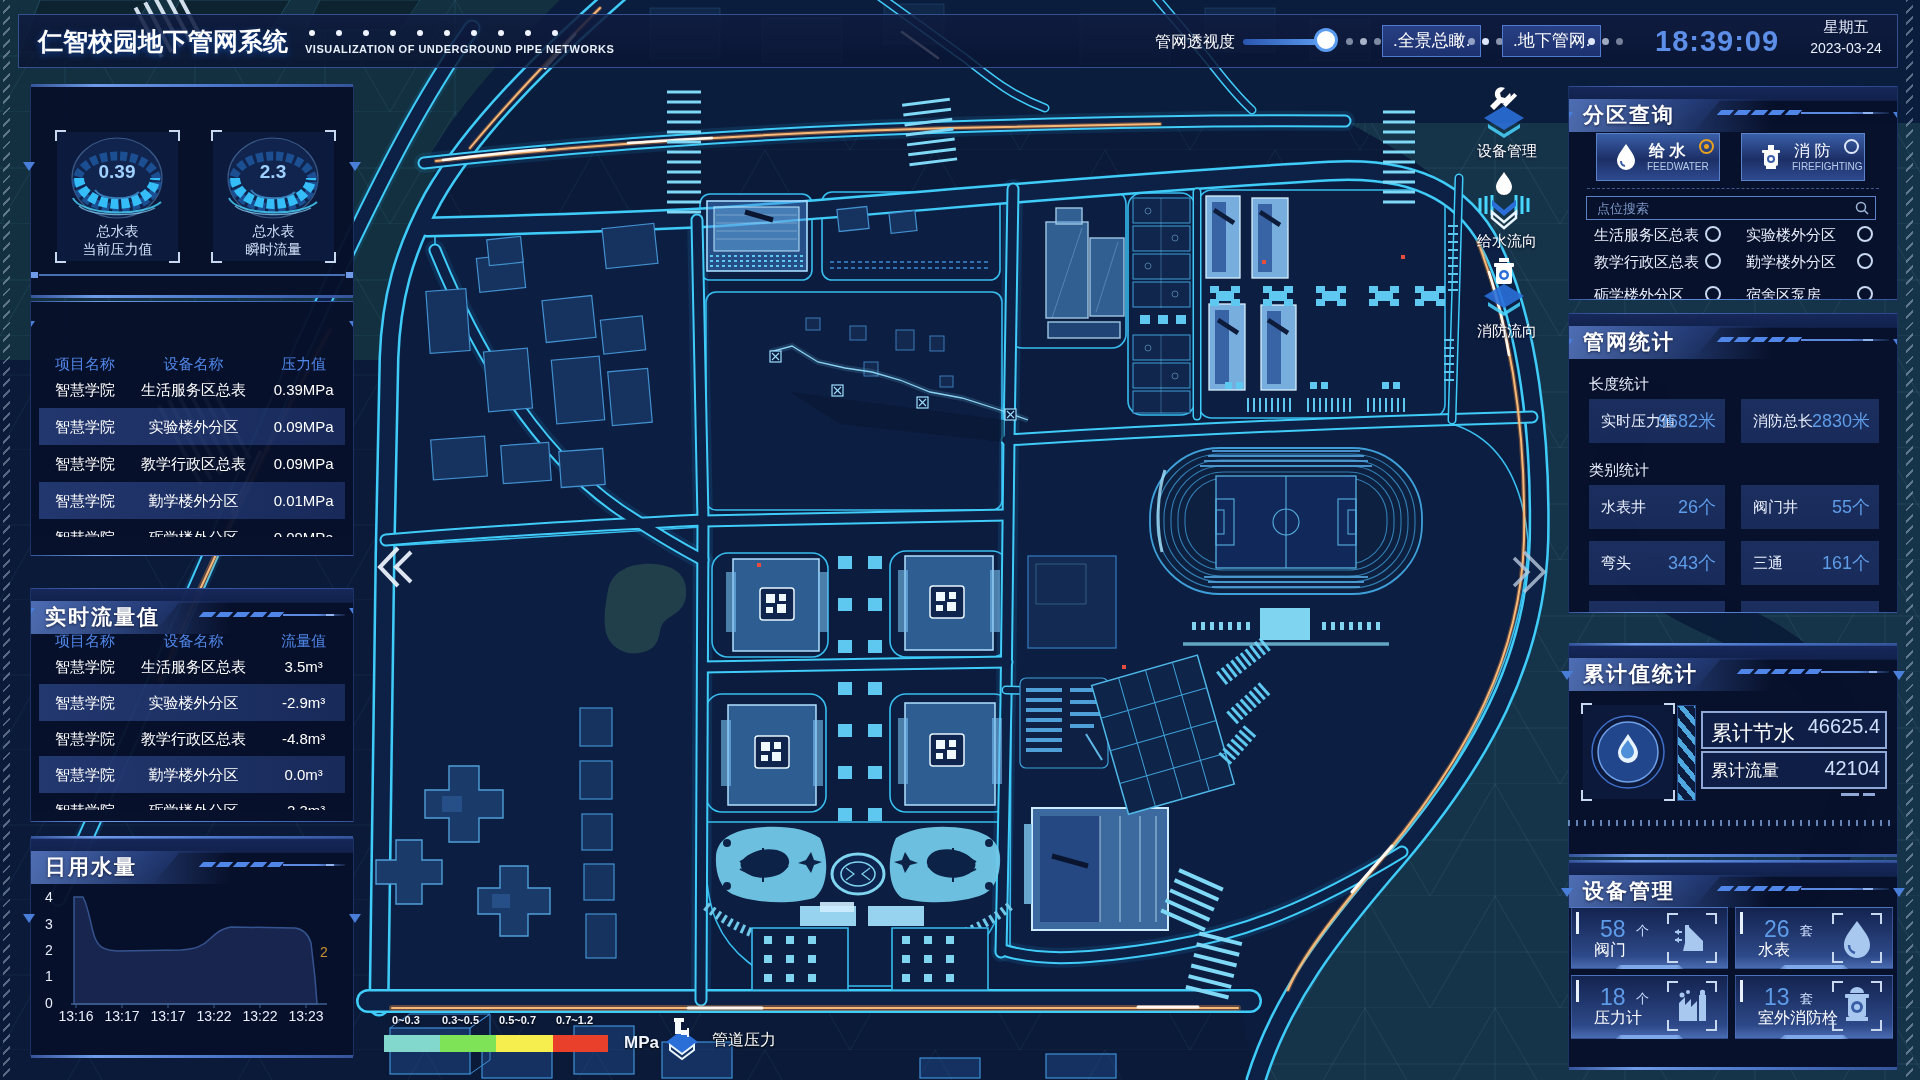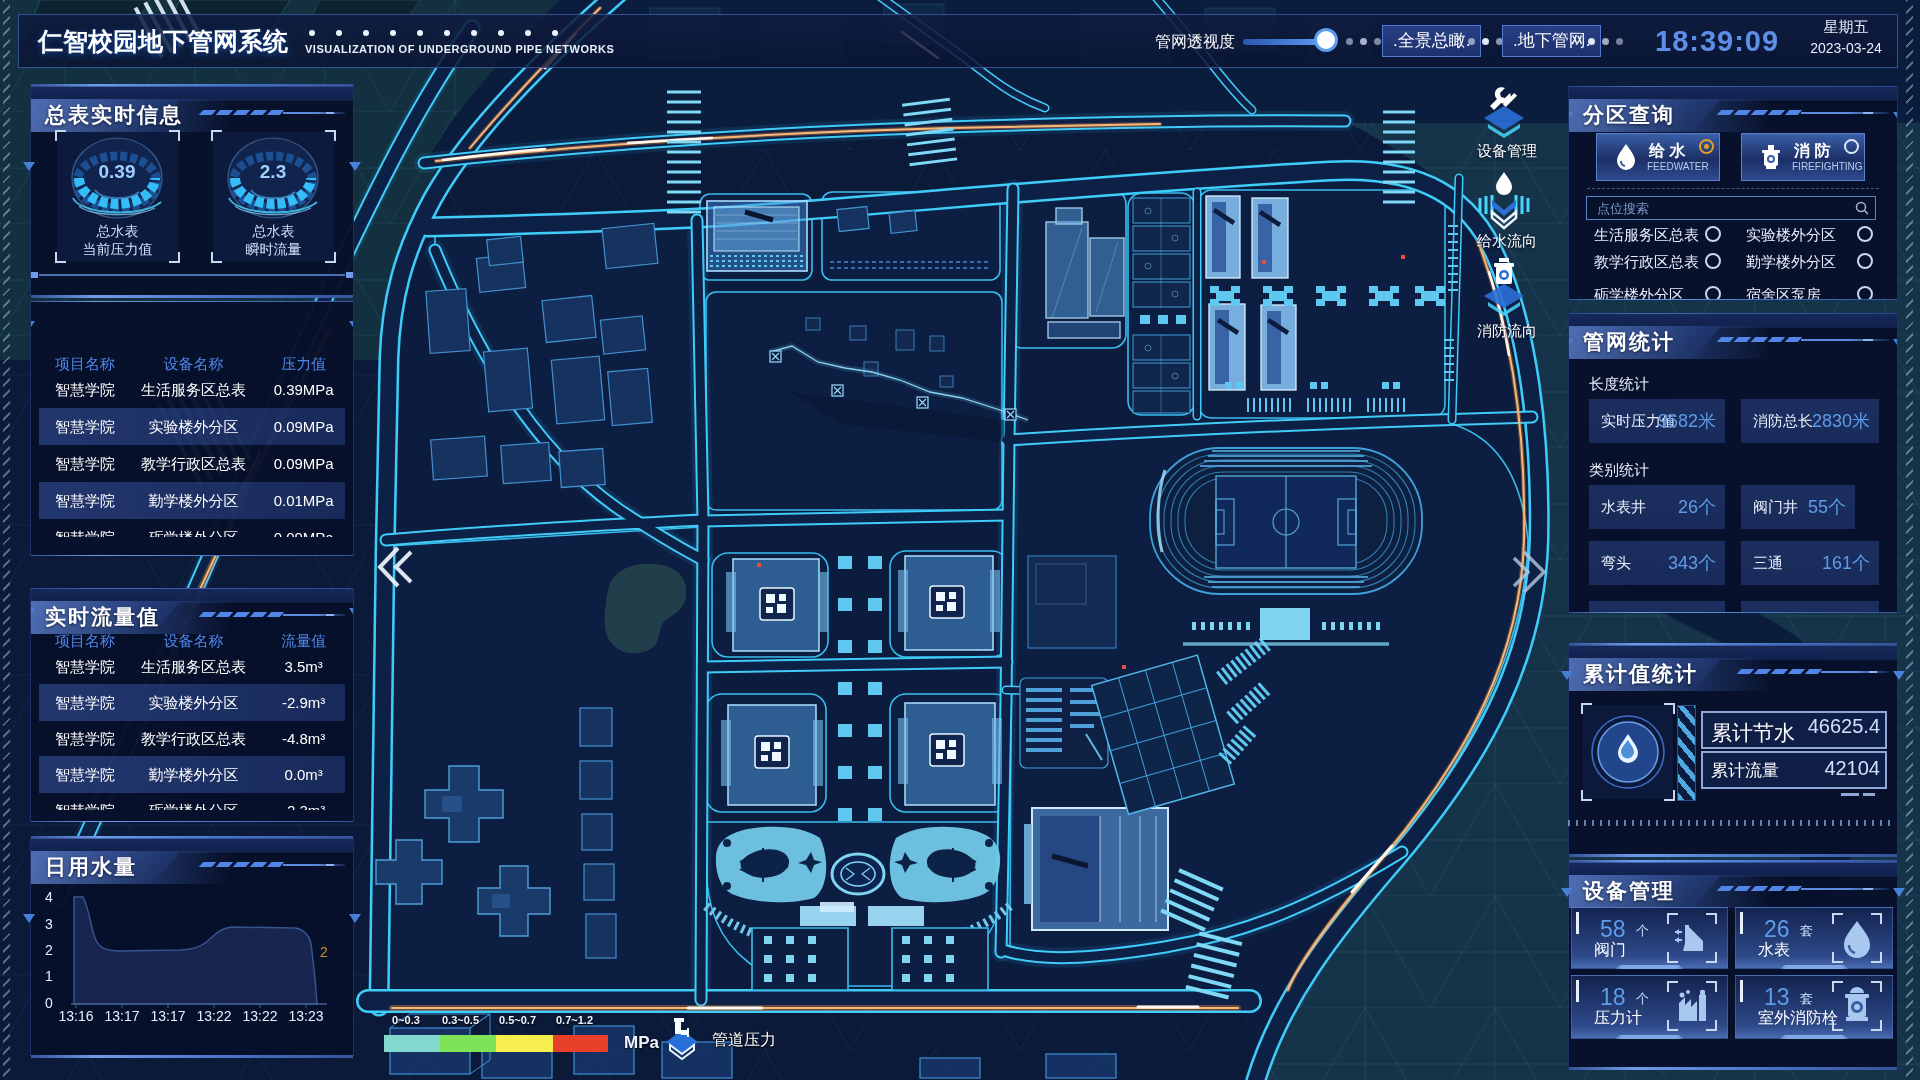--- a/index.html
+++ b/index.html
@@ -698,33 +698,20 @@
     <div class="a">星期五</div>
     <div class="b">2023-03-24</div>
   </div>
 
 <div class="zig" style="left:3px;"></div>
 
 <div class="zig" style="left:1906px;"></div>
 
 <div class="panel" style="left:30px;top:86px;width:322px;height:210px;">
   <div class="tline"></div>
-  <div class="pt">
-      <div class="bg1"></div>
-      <div class="bg2"></div>
-      <div class="t">总表实时信息</div>
-    <i class="sl" style="left:170px"></i>
-      <i class="sl" style="left:187px"></i>
-      <i class="sl" style="left:204px"></i>
-      <i class="sl" style="left:221px"></i>
-      <i class="sl" style="left:238px"></i>
-    <div class="ln" style="left:252px;right:8px;">
-        <i></i>
-      </div>
-  </div>
 
   <div class="abs" style="left:26px;top:46px;width:121px;height:129px;background:rgba(20,38,86,.45);">
     <div class="corner">
         <i></i>
         <i></i>
         <i></i>
         <i></i>
       </div>
     <svg width="121" height="88">
       <ellipse cx="60" cy="46" rx="45" ry="40" fill="rgba(70,130,220,.10)" stroke="rgba(140,200,255,.35)" stroke-width="1.2"></ellipse>
@@ -922,21 +909,21 @@
     <svg class="abs" style="left:14px;top:8px;" width="30" height="30" viewBox="0 0 30 30">
         <g fill="#fff">
           <rect x="8" y="10" width="14" height="14" rx="2"></rect>
           <rect x="6" y="8" width="18" height="3" rx="1"></rect>
           <rect x="12" y="3" width="6" height="5"></rect>
           <rect x="10" y="24" width="10" height="3"></rect>
           <circle cx="15" cy="17" r="4" fill="#3a5fa8"></circle>
           <circle cx="15" cy="17" r="2" fill="#fff"></circle>
         </g>
       </svg>
-    <div class="abs" style="left:52px;top:7px;font-size:16px;font-weight:bold;color:#fff;">消 防</div>
+    <div class="abs" style="left:52px;top:7px;font-size:16px;font-weight:normal;color:#fff;">消 防</div>
     <div class="abs" style="left:50px;top:27px;font-size:10px;color:#b8cce8;">FIREFIGHTING</div>
     <div class="abs" style="right:5px;top:5px;width:11px;height:11px;border-radius:50%;border:2px solid #dfe8fa;"></div>
   </div>
   <div class="abs" style="left:18px;right:18px;top:102px;border-top:1px dashed rgba(110,150,220,.55);"></div>
 
   <div class="abs" style="left:17px;top:110px;width:288px;height:22px;border:1px solid #5b82c8;">
     <div class="abs" style="left:10px;top:3px;font-size:13px;color:#7e98c8;">点位搜索</div>
     <svg class="abs" style="right:6px;top:4px;" width="14" height="14">
         <circle cx="6" cy="6" r="4.5" fill="none" stroke="#9fb6d8" stroke-width="1.5"></circle>
         <path d="M9.5,9.5 L13,13" stroke="#9fb6d8" stroke-width="1.5"></path>
@@ -984,21 +971,21 @@
   <div class="chip" style="left:172px;top:86px;width:138px;">
       <span class="k">消防总长</span>
       <span class="v">2830米</span>
     </div>
   <div class="slabel" style="left:20px;top:148px;">类别统计</div>
 
   <div class="chip" style="left:20px;top:172px;width:136px;">
       <span class="k">水表井</span>
       <span class="v">26个</span>
     </div>
-  <div class="chip" style="left:172px;top:172px;width:114px;">
+  <div class="chip" style="left:172px;top:172px;width:138px;">
       <span class="k">阀门井</span>
       <span class="v">55个</span>
     </div>
   <div class="chip" style="left:20px;top:228px;width:136px;">
       <span class="k">弯头</span>
       <span class="v">343个</span>
     </div>
   <div class="chip" style="left:172px;top:228px;width:138px;">
       <span class="k">三通</span>
       <span class="v">161个</span>

